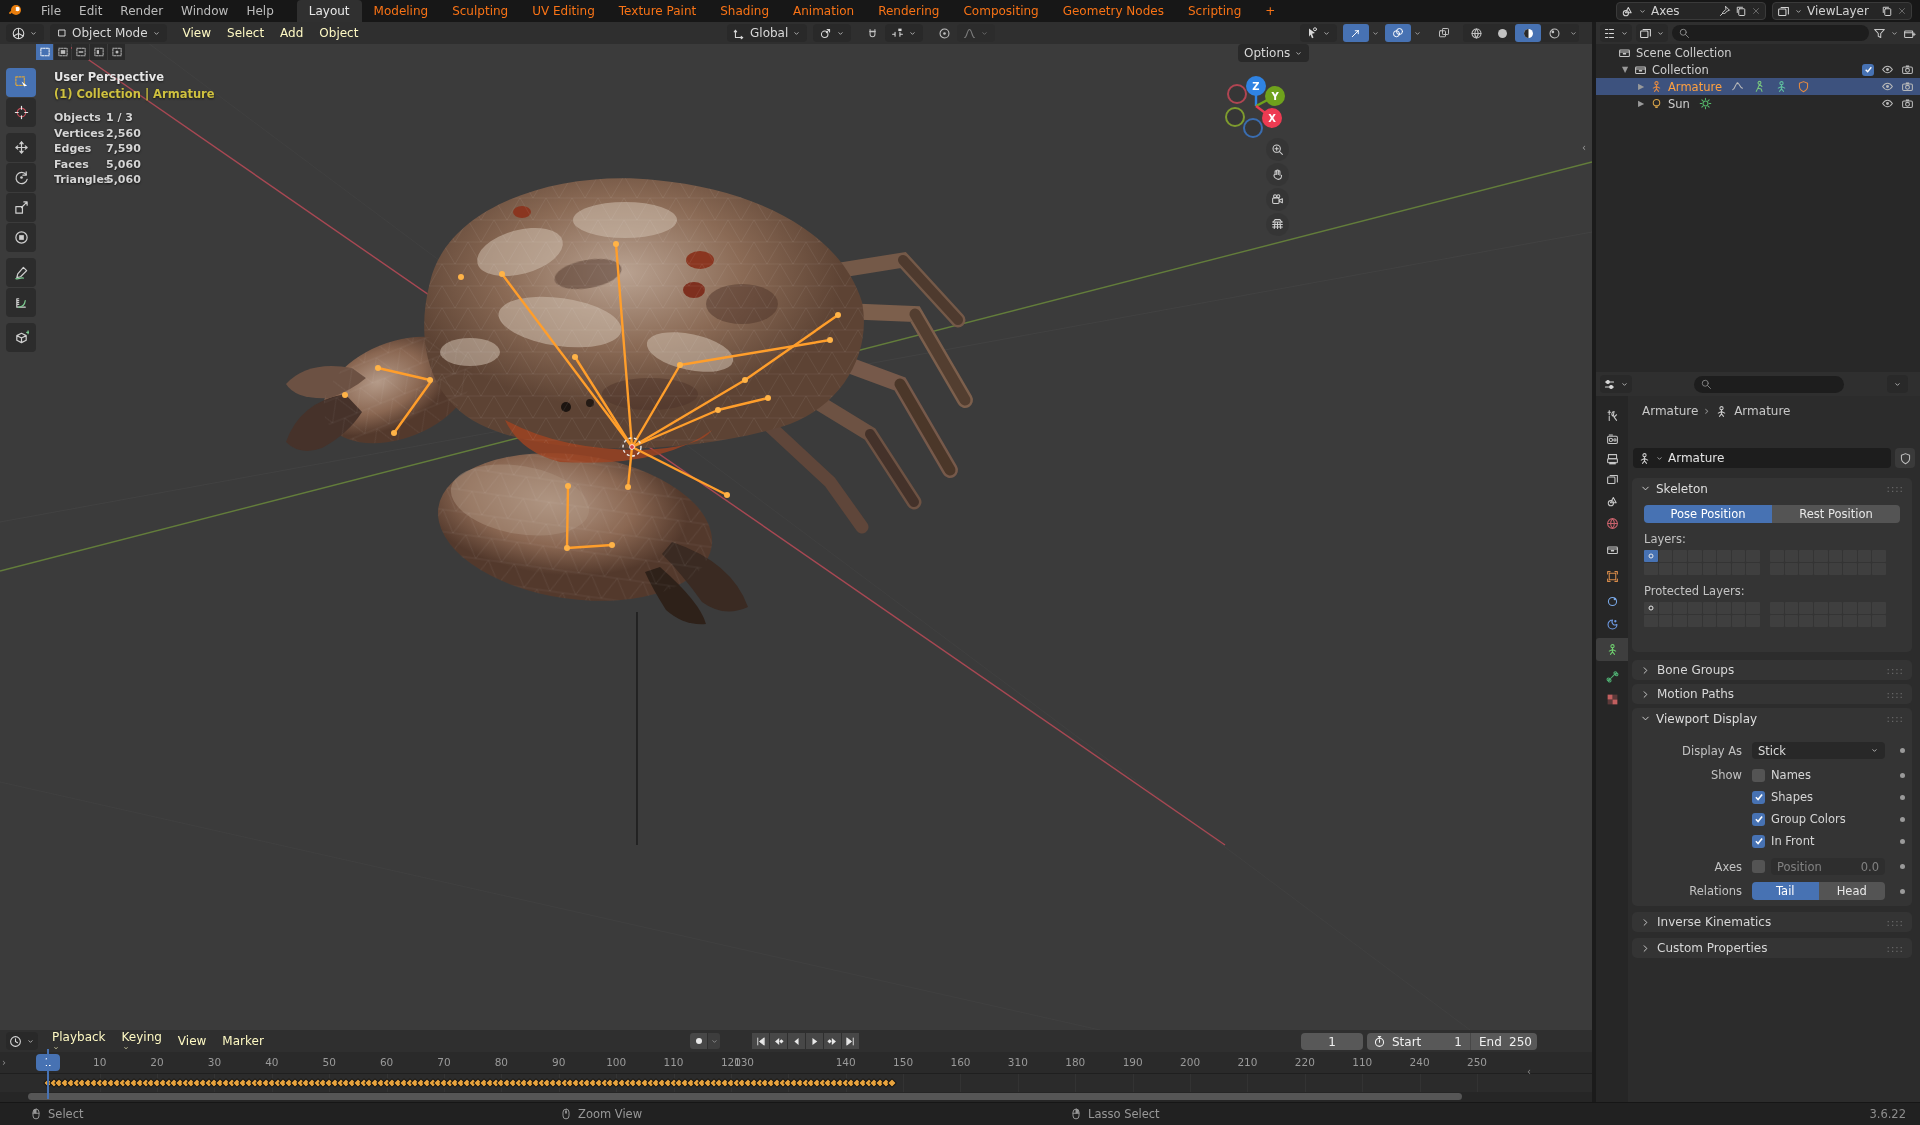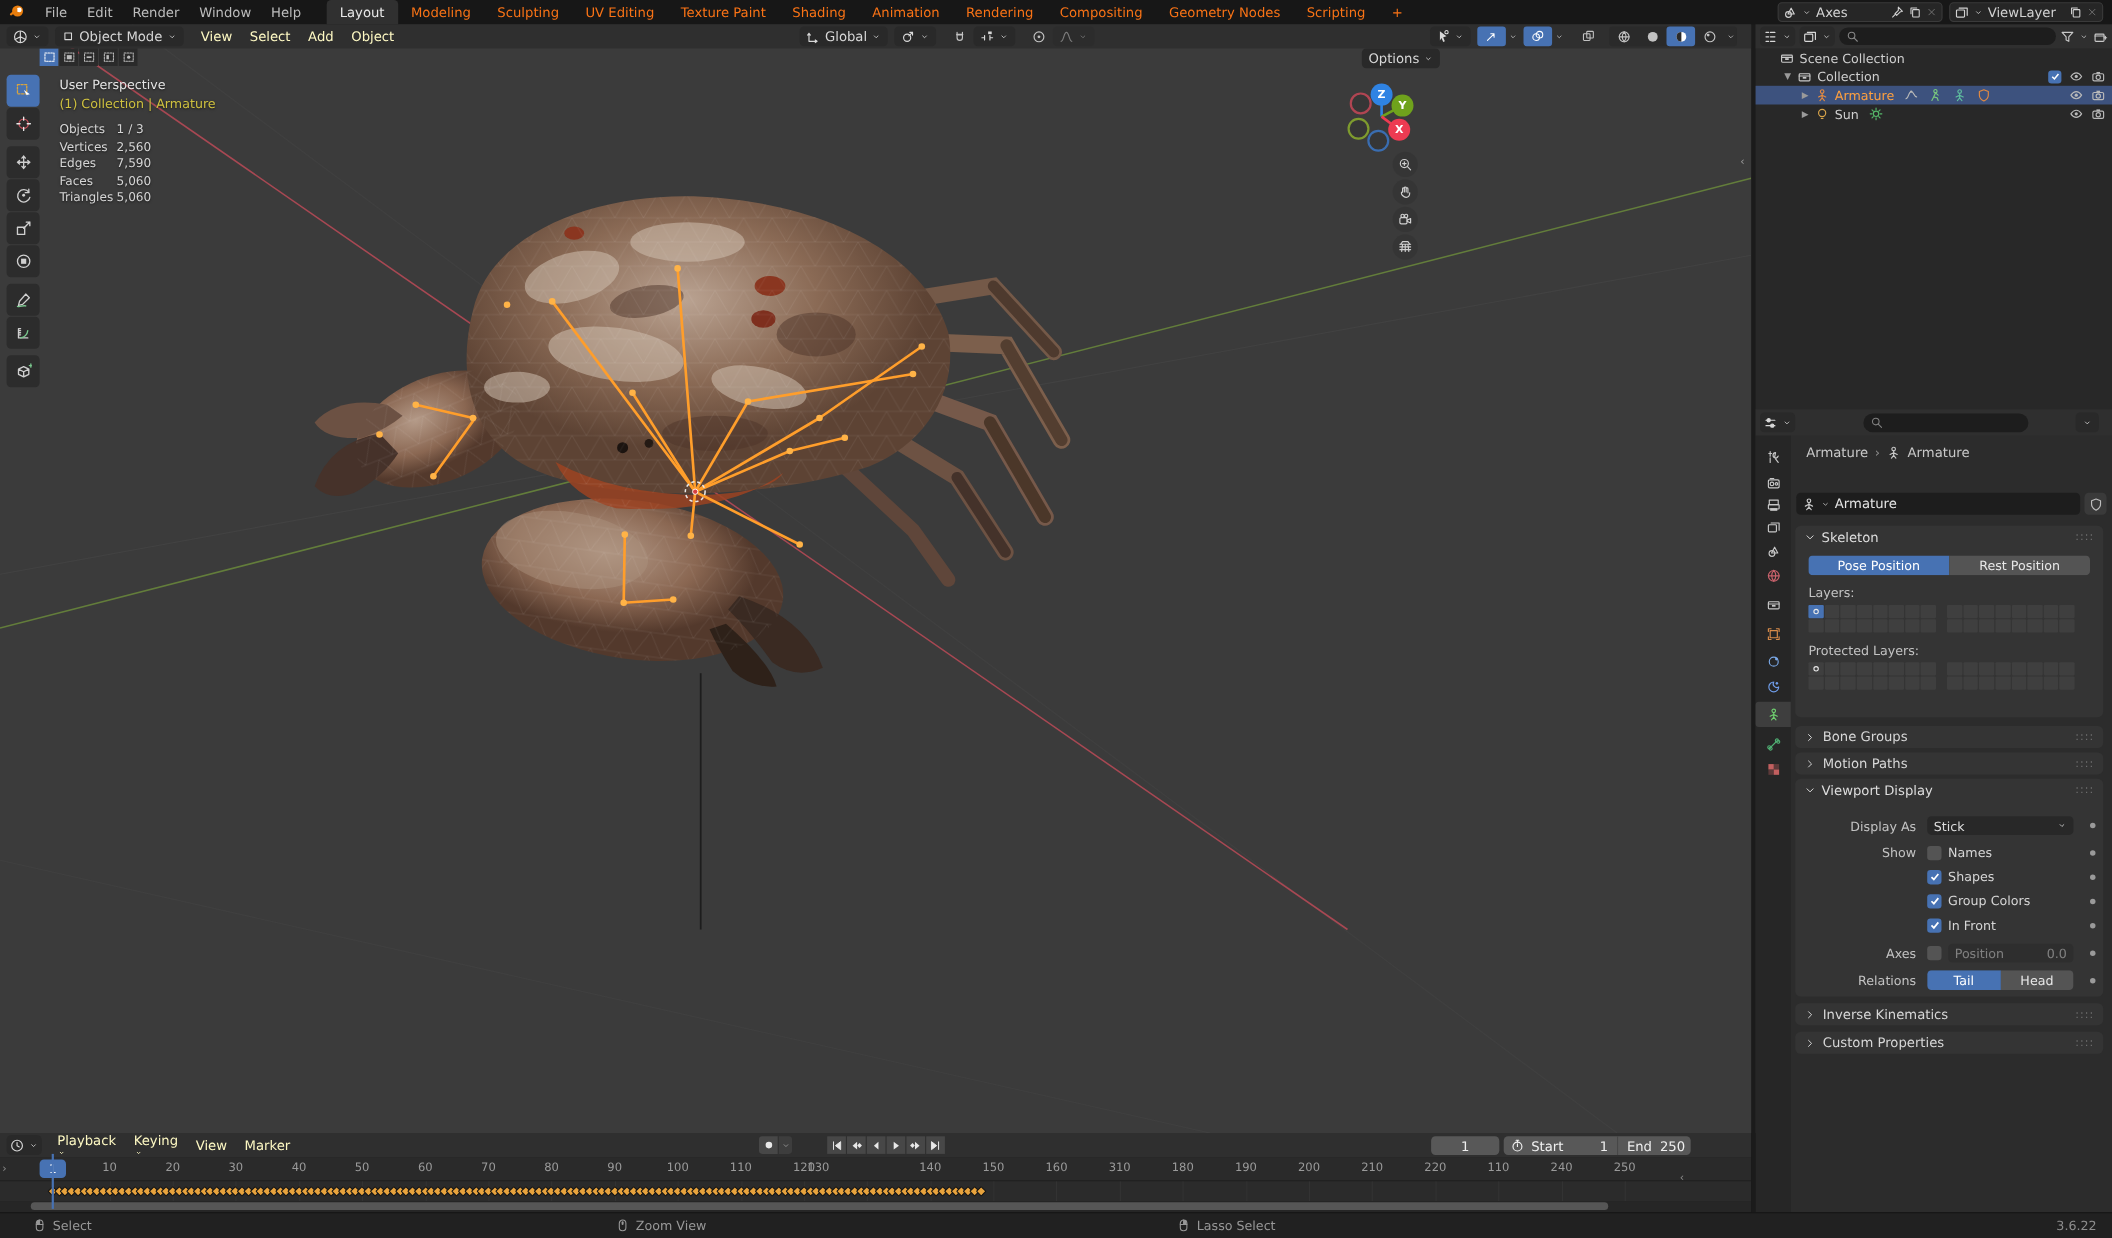--- a/index.html
+++ b/index.html
@@ -20,21 +20,21 @@
   .menu-plain { padding:0 8px; color:#fef9c3; }
   .tog { width:26px; height:18px; border-radius:3px; display:flex; align-items:center; justify-content:center; gap:1px; color:#c2c2c2; }
   .tog.on { background:#4772b3; color:#fff; }
 
   
   #viewport { left:0; top:22px; width:1592px; height:1008px; background:#3b3b3b; overflow:hidden; }
   #vp-header { position:absolute; left:0; top:0; width:100%; height:22px; background:#2f2f2f; display:flex; align-items:center; z-index:10; }
   #vp-toolrow { position:absolute; left:0; top:22px; width:100%; height:22px; display:flex; align-items:flex-start; z-index:9; }
   .selmode { width:17px; height:16px; background:#2a2a2a; display:flex; align-items:center; justify-content:center; color:#bbb; }
   .selmode.active { background:#4772b3; color:#fff; }
-  #vp-overlay-text { position:absolute; left:54px; top:48px; z-index:8; text-shadow:0 1px 2px rgba(0,0,0,.6); }
+  #vp-overlay-text { position:absolute; left:54px; top:48px; z-index:8; text-shadow:0 1px 2px rgba(0,0,0,.6);font-weight:bold; }
   #vp-overlay-text .persp { color:#e6e6e6; font-size:11.5px; }
   #vp-overlay-text .ctx { color:#cfc13f; font-size:11.5px; margin-top:3px; }
   .statrow { display:flex; font-size:11px; color:#d5d5d5; margin-top:2.5px; }
   .statrow .sl { width:52px; }
   #toolbar { position:absolute; left:6px; top:46px; width:32px; z-index:10; }
   .toolbtn { width:30px; height:29px; margin-bottom:1px; background:#2c2c2c; border-radius:4px; display:flex; align-items:center; justify-content:center; color:#cfcfcf; }
   .toolbtn.active { background:#4772b3; color:#fff; }
   .gap6 { margin-top:6px; }
   .navball { position:absolute; width:20px; height:20px; border-radius:50%; color:#fff; font-size:10px; font-weight:bold; display:flex; align-items:center; justify-content:center; }
   .navball.hollow { background:rgba(40,40,40,.25); }

